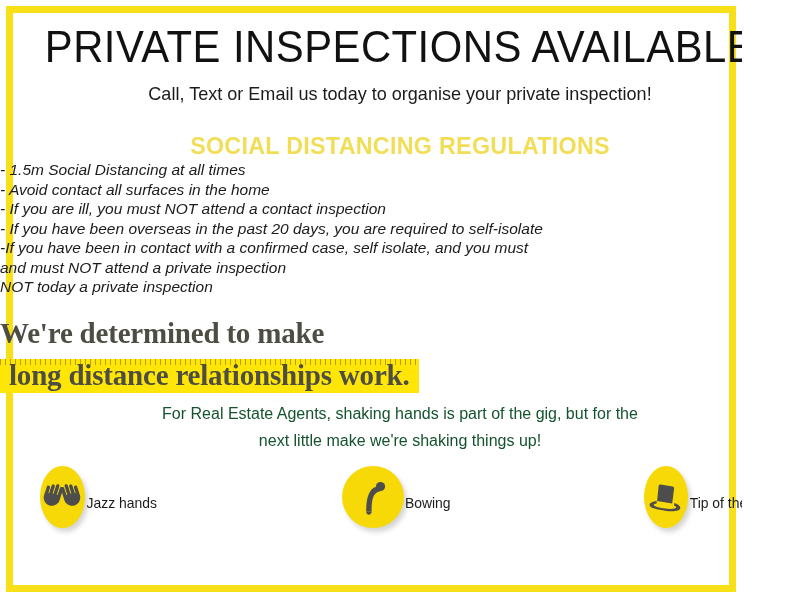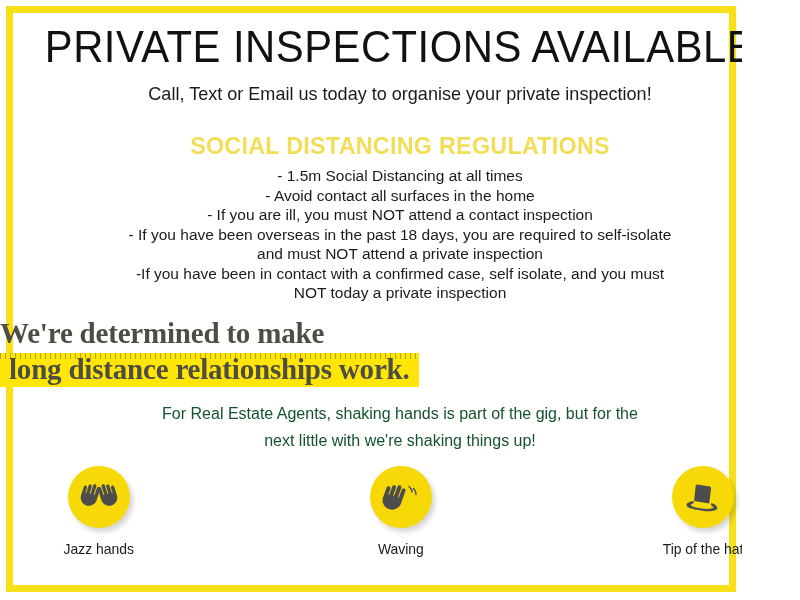--- a/index.html
+++ b/index.html
@@ -78,23 +78,24 @@
     color: #f2de56;
     letter-spacing: 0.3px;
     transform: scaleX(0.97);
     transform-origin: center top;
     white-space: nowrap;
   }
 
   .rules {
     position: absolute;
     left: 0;
-    top: 166px;
-    width: 800px;
-    text-align: center;
+    top: 160px;
+    width: 800px;
+    text-align: left;
+    font-style: italic;
   }
   .rules .rule-line {
     font-size: 15.5px;
     line-height: 19.5px;
     color: #1b1b1b;
     white-space: nowrap;
   }
 
   .tagline {
     position: absolute;
@@ -105,21 +106,21 @@
     font-weight: 700;
     color: #4d4d44;
   }
   .tagline-line1 {
     font-size: 29px;
     line-height: 34px;
     letter-spacing: -0.2px;
     white-space: nowrap;
   }
   .tagline-line2-wrap {
-    margin-top: 3px;
+    margin-top: 9px;
     line-height: 0;
   }
   .tagline-line2 {
     display: inline-block;
     position: relative;
     font-size: 29px;
     line-height: 31px;
     letter-spacing: -0.2px;
     color: #4d4d44;
     background: #ffe606;
@@ -162,21 +163,21 @@
     left: 40px;
     top: 466px;
     width: 722px;
     display: flex;
     justify-content: space-between;
     align-items: flex-start;
   }
   .icon-item {
     width: 118px;
     display: flex;
-    flex-direction: column;
+    flex-direction: row;
     align-items: center;
   }
   .icon-circle {
     width: 62px;
     height: 62px;
     border-radius: 50%;
     background: #f7d908;
     display: flex;
     align-items: center;
     justify-content: center;
@@ -205,36 +206,36 @@
     <div class="title">PRIVATE INSPECTIONS AVAILABLE</div>
 
     <div class="subtitle">Call, Text or Email us today to organise your private inspection!</div>
 
     <div class="section-heading">SOCIAL DISTANCING REGULATIONS</div>
 
     <div class="rules">
       <div class="rule-line">- 1.5m Social Distancing at all times</div>
       <div class="rule-line">- Avoid contact all surfaces in the home</div>
       <div class="rule-line">- If you are ill, you must NOT attend a contact inspection</div>
-      <div class="rule-line">- If you have been overseas in the past 18 days, you are required to self-isolate</div>
+      <div class="rule-line">- If you have been overseas in the past 20 days, you are required to self-isolate</div>
+      <div class="rule-line">-If you have been in contact with a confirmed case, self isolate, and you must</div>
       <div class="rule-line">and must NOT attend a private inspection</div>
-      <div class="rule-line">-If you have been in contact with a confirmed case, self isolate, and you must</div>
       <div class="rule-line">NOT today a private inspection</div>
     </div>
 
     <div class="tagline">
       <div class="tagline-line1">We're determined to make</div>
       <div class="tagline-line2-wrap">
         <span class="tagline-line2">long distance relationships work.</span>
       </div>
     </div>
 
     <div class="closing">
       <div class="closing-line">For Real Estate Agents, shaking hands is part of the gig, but for the</div>
-      <div class="closing-line">next little with we're shaking things up!</div>
+      <div class="closing-line">next little make we're shaking things up!</div>
     </div>
 
     <div class="icon-row">
 
       <div class="icon-item">
         <div class="icon-circle">
           <svg width="42" height="42" viewBox="0 0 42 42" aria-hidden="true">
             <g fill="#4d4d4d">
               <g transform="translate(20.6,21.5) rotate(18) translate(-20.6,-21.5)">
                 <path d="M19.4 13.2c0-1 -.8-1.8 -1.7-1.8c-1 0-1.7 .8-1.7 1.8l0 7.2l-.9 0l0-8.6c0-1-.8-1.8-1.7-1.8c-1 0-1.7 .8-1.7 1.8l0 8.6l-.9 0l0-7c0-1-.8-1.8-1.7-1.8c-1 0-1.7 .8-1.7 1.8l0 7.8l-.8 0l0-5.2c0-1-.8-1.8-1.7-1.8c-1 0-1.7 .8-1.7 1.8l0 8.5c0 4.6 3.7 8.3 8.2 8.3c4.5 0 8.2-3.7 8.2-8.3z"></path>
@@ -242,37 +243,33 @@
               <g transform="translate(21.4,21.5) rotate(-18) translate(-21.4,-21.5)">
                 <path d="M22.6 13.2c0-1 .8-1.8 1.7-1.8c1 0 1.7 .8 1.7 1.8l0 7.2l.9 0l0-8.6c0-1 .8-1.8 1.7-1.8c1 0 1.7 .8 1.7 1.8l0 8.6l.9 0l0-7c0-1 .8-1.8 1.7-1.8c1 0 1.7 .8 1.7 1.8l0 7.8l.8 0l0-5.2c0-1 .8-1.8 1.7-1.8c1 0 1.7 .8 1.7 1.8l0 8.5c0 4.6-3.7 8.3-8.2 8.3c-4.5 0-8.2-3.7-8.2-8.3z"></path>
               </g>
             </g>
           </svg>
         </div>
         <div class="icon-label">Jazz hands</div>
       </div>
 
 
+
       <div class="icon-item">
         <div class="icon-circle">
-          <svg width="42" height="42" viewBox="0 0 42 42" aria-hidden="true">
-            <g fill="#4d4d4d" transform="translate(19,22) rotate(20) translate(-19,-22)">
-              <path d="M12.2 13.3c0-1.1-.9-2-2-2c-1.1 0-2 .9-2 2l0 8.3l-1 0l0-9.9c0-1.1-.9-2-2-2c-1.1 0-2 .9-2 2l0 9.9l-1 0l0-8.1c0-1.1-.9-2-2-2c-1.1 0-2 .9-2 2l0 9l-.9 0l0-6c0-1.1-.9-2-2-2c-1.1 0-2 .9-2 2l0 9.8c0 5.3 4.3 9.6 9.5 9.6c5.2 0 9.5-4.3 9.5-9.6z" transform="translate(10.5,0)"></path>
-            </g>
-            <g stroke="#4d4d4d" stroke-width="1.5" stroke-linecap="round" fill="none">
-              <path d="M29 10.5 C31 12 31.8 14 32 16"></path>
-              <path d="M33.5 12.5 C35.5 14.5 36 16.5 36 18.5"></path>
-              <path d="M9.5 22.5 C8 24 7.5 25.8 7.4 27.5"></path>
-              <path d="M6 21 C4.2 22.5 3.4 24.4 3.3 26"></path>
+          <svg width="40" height="40" viewBox="0 0 40 40" aria-hidden="true">
+            <g fill="#4d4d4d">
+              <circle cx="27.5" cy="9.5" r="4.6"></circle>
+              <path d="M13.2 34.5 C13.2 25 14.4 18.5 17.6 13.8 C19.4 11.1 22.3 9.6 25.3 9.8 C25.9 11.3 26.6 12.8 27.4 14.2 C24.7 14.6 22.6 15.9 21.3 18 C19.3 21.2 18.6 26.4 18.6 34.5 Z"></path>
+              <path d="M13.2 34.5 l5.4 0 l0 .6 c0 1.4-1.2 2.6-2.7 2.6 c-1.5 0-2.7-1.2-2.7-2.6 Z"></path>
             </g>
           </svg>
         </div>
-        <div class="icon-label">Waving</div>
-      </div>
-
+        <div class="icon-label">Bowing</div>
+      </div>
 
       <div class="icon-item">
         <div class="icon-circle">
           <svg width="44" height="40" viewBox="0 0 44 40" aria-hidden="true">
             <g fill="#4d4d4d">
               <path d="M14.6 9.4 C14.6 8.2 15.4 7.4 16.5 7.6 L28.6 9.6 C29.6 9.8 30.2 10.6 30.1 11.6 L28.2 26.6 L13.1 24.1 Z"></path>
               <path d="M5.6 28.3 C5.4 26.1 8.4 24.4 12.8 24 L12.5 26.5 C10.7 26.8 9.6 27.4 9.7 28 C9.8 29.1 13.6 30.4 19.3 31.3 C25.9 32.4 32 32 32.3 30.6 C32.4 30 31.6 29.3 30 28.6 L30.4 26.1 C34.3 27.4 36.6 29.3 36.3 31.3 C35.9 34.1 29 35 20.9 33.7 C12.2 32.3 5.9 30.9 5.6 28.3 Z"></path>
             </g>
           </svg>
         </div>

